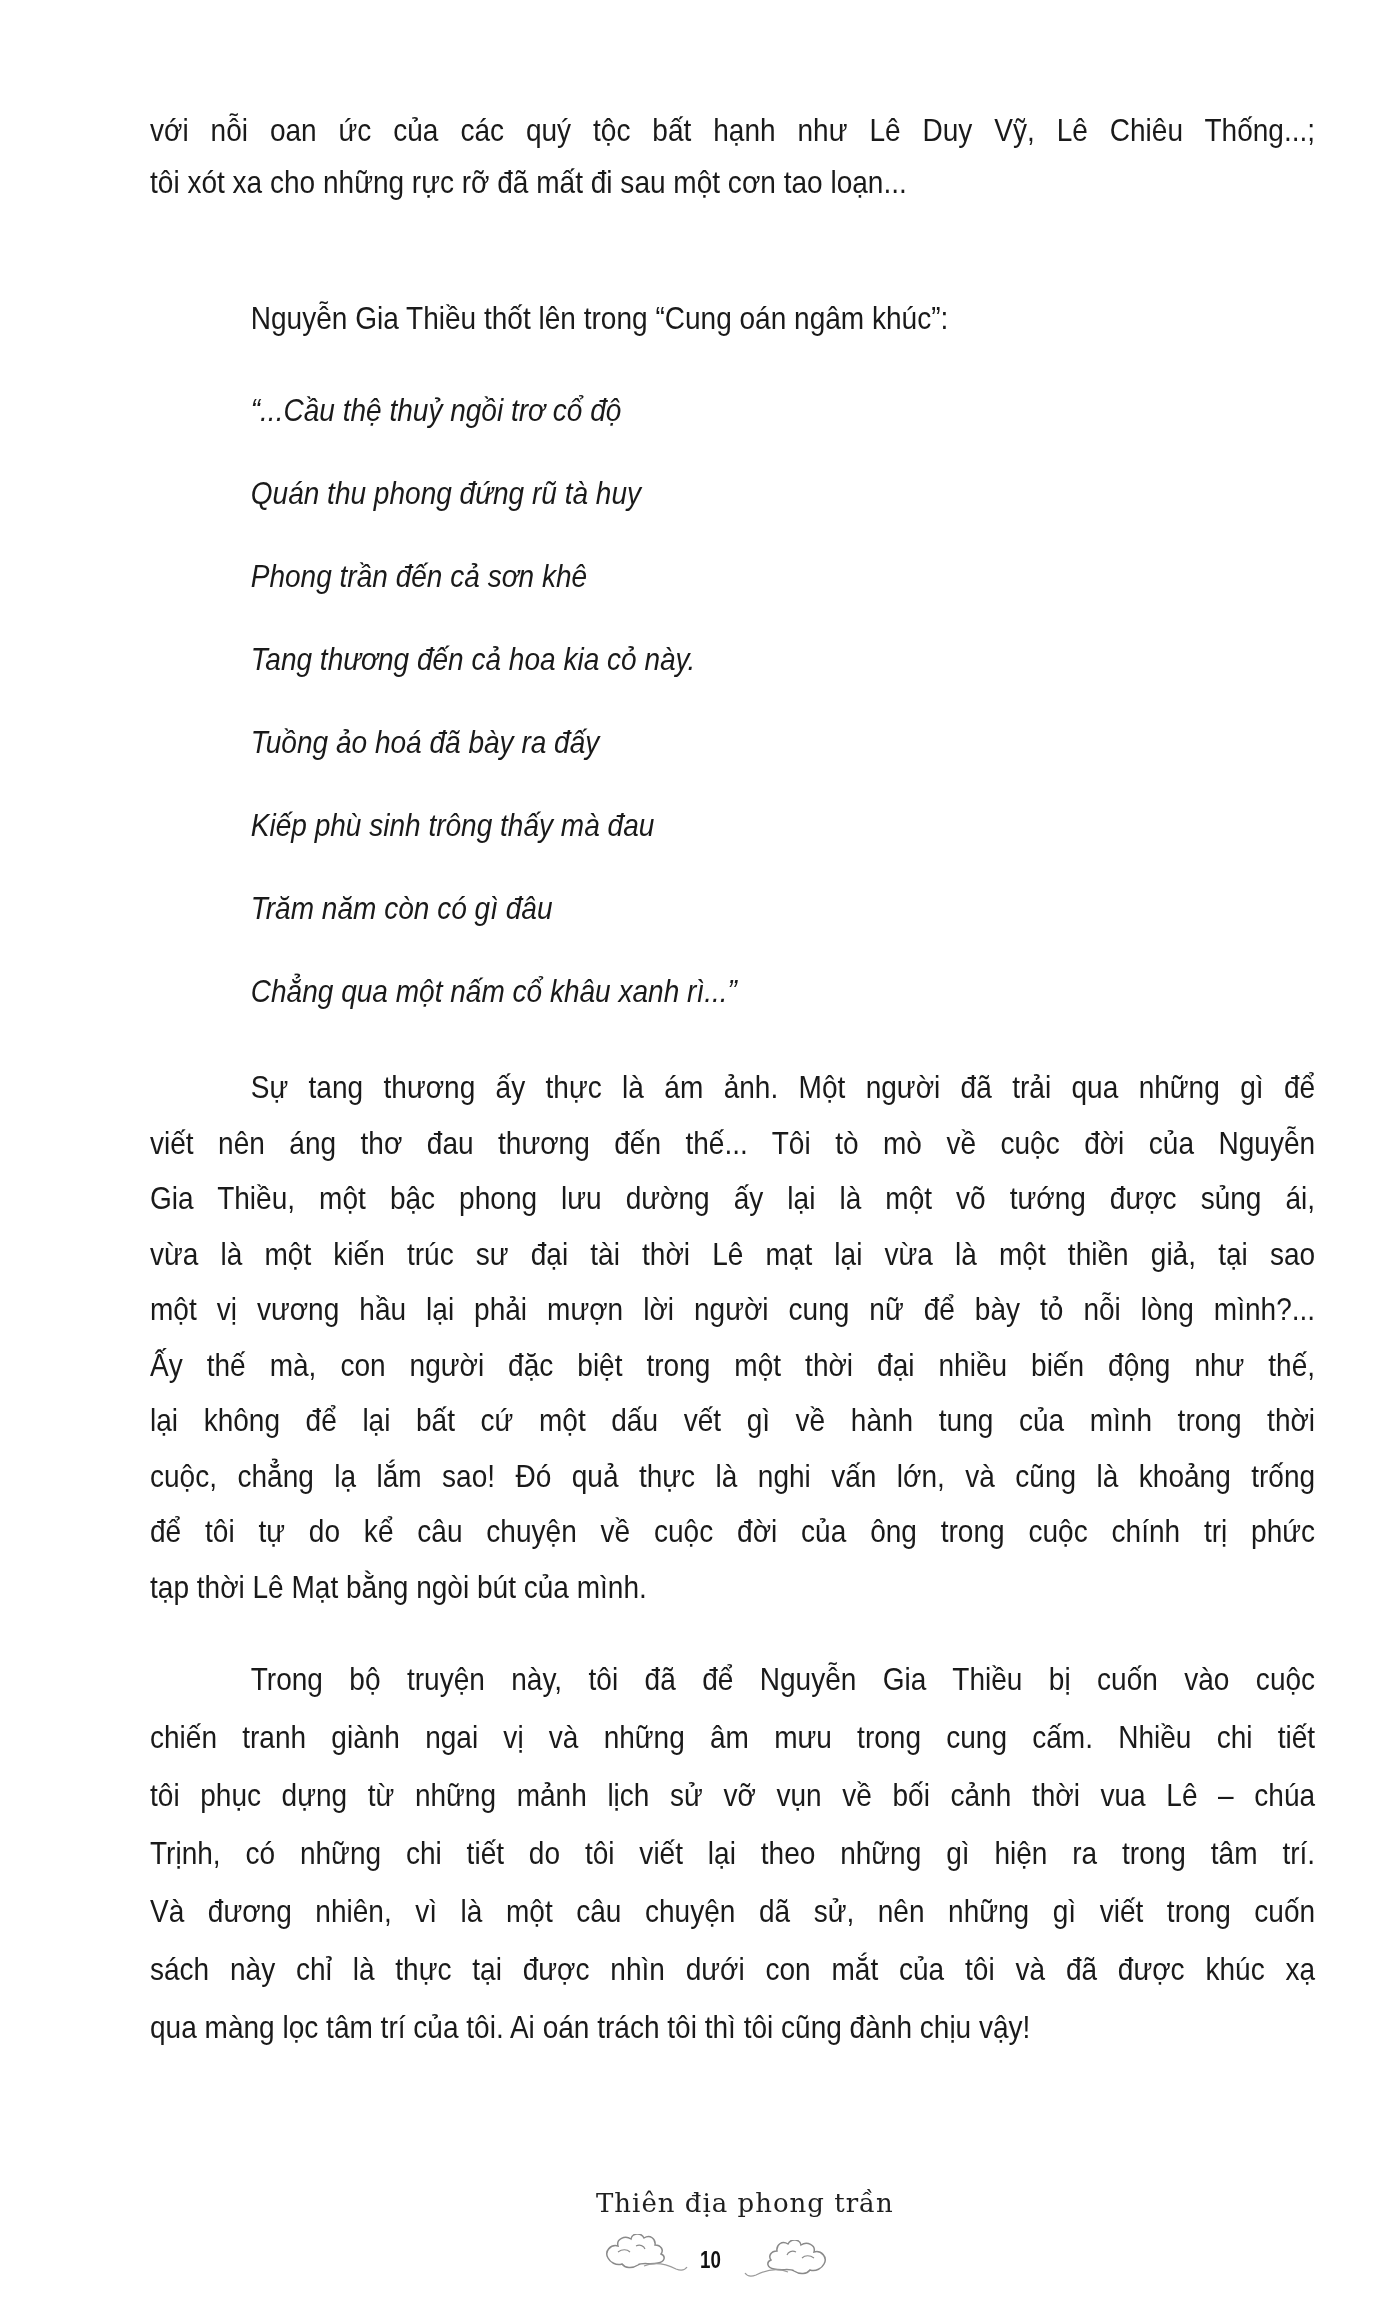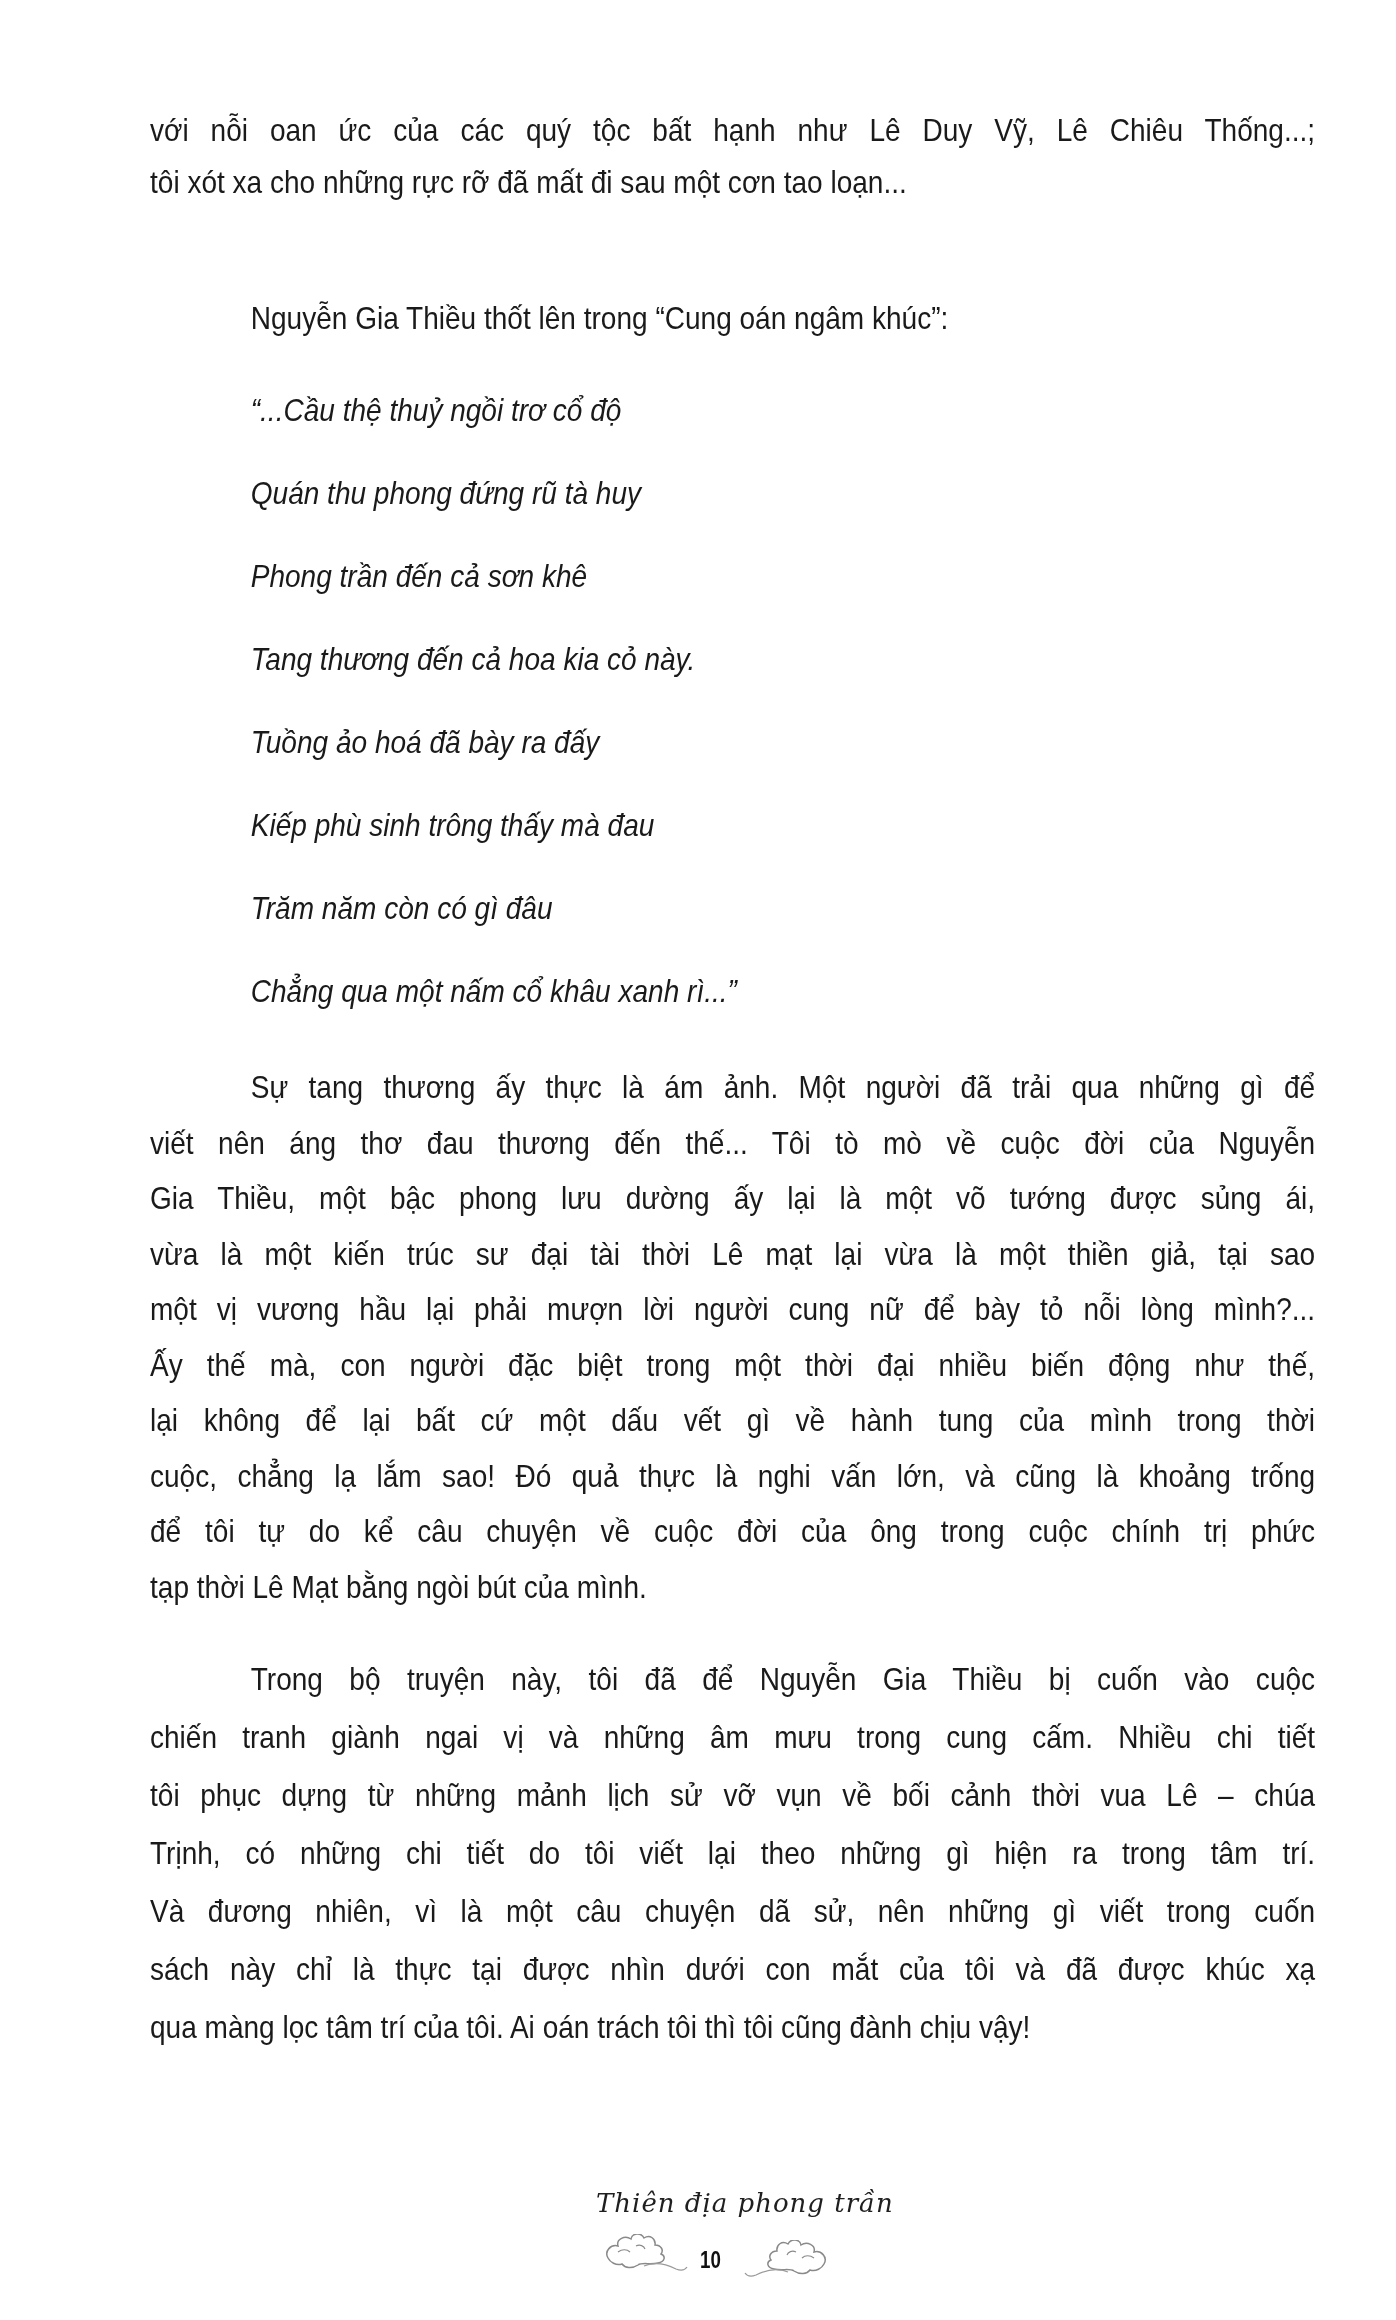--- a/index.html
+++ b/index.html
@@ -32,21 +32,21 @@
   }
   .para .pl { text-align:justify; text-align-last:justify; }
   .para .pl.ind  { text-indent:115px; }
   .para .pl.last { text-align-last:left; }
   .p1 .pl { line-height:55.5px; }
   .p2 .pl { line-height:58px; }
 
   
   .f-title {
     position:absolute; left:596px; top:2188px;
-    font-family:"DejaVu Serif", serif; font-style:italic;
+    font-family:"DejaVu Serif", serif; 
     font-size:26px; letter-spacing:1px; color:#1f1f1f;
     white-space:nowrap;
   }
   .f-num {
     position:absolute; left:700px; top:2246px;
     font-family:"Liberation Sans", sans-serif; font-weight:bold;
     font-size:24px; color:#111111;
     transform:scaleX(0.78); transform-origin:0 0;
   }
   .f-orn { position:absolute; width:92px; height:42px; }

